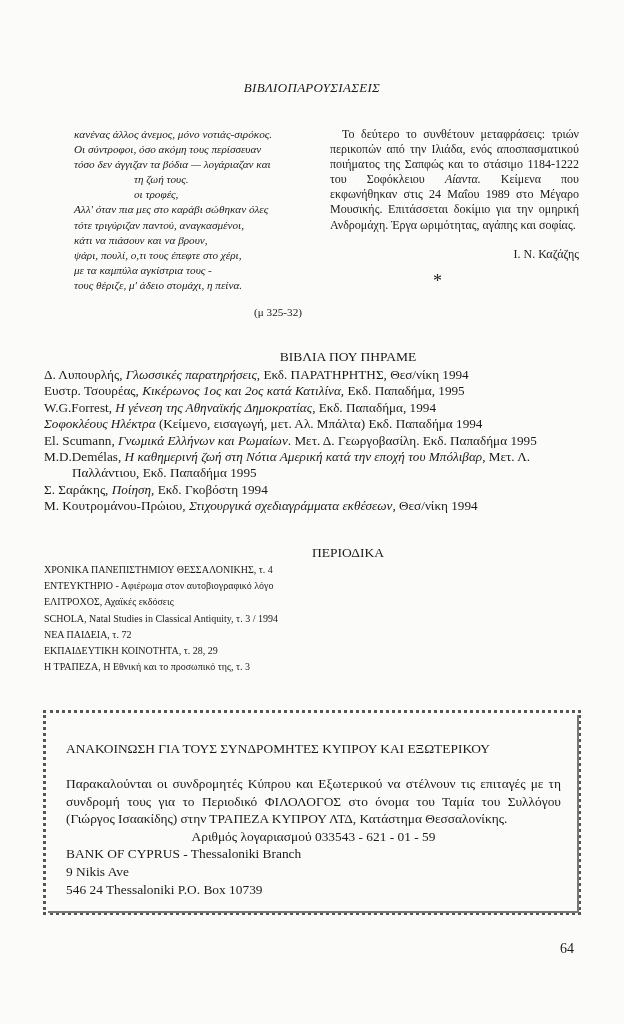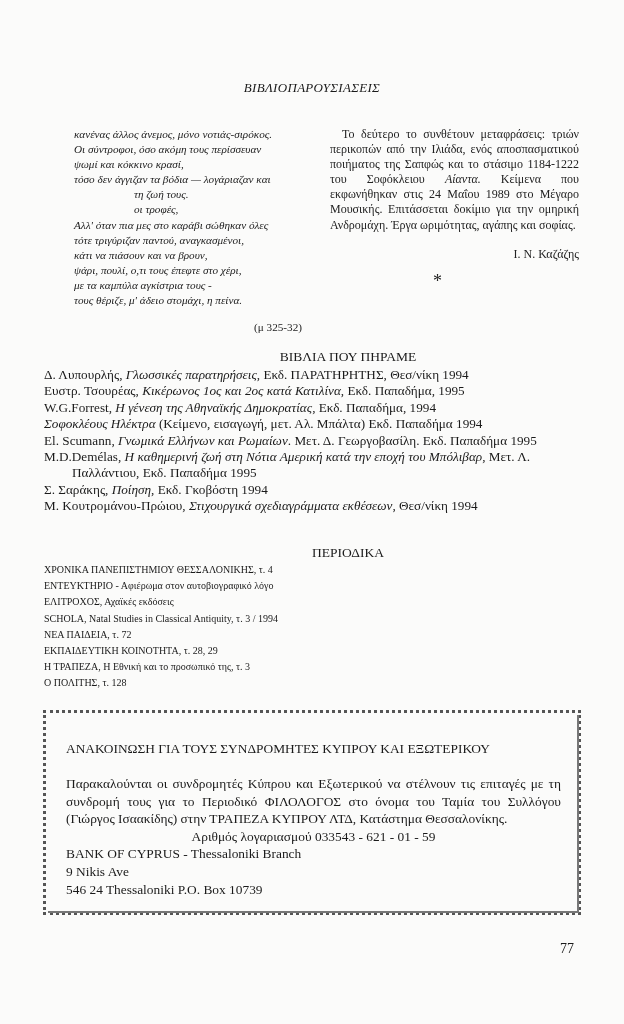--- a/index.html
+++ b/index.html
@@ -57,21 +57,20 @@
     .page-number { position: absolute; top: 941px; left: 560px; font-size: 14px; }
   </style>
 </head>
 <body>
 
 <div class="running-head">ΒΙΒΛΙΟΠΑΡΟΥΣΙΑΣΕΙΣ</div>
 
 <div class="col-left">
   <div class="line">κανένας άλλος άνεμος, μόνο νοτιάς-σιρόκος.</div>
   <div class="line">Οι σύντροφοι, όσο ακόμη τους περίσσευαν</div>
-  <div class="line">ψωμί και κόκκινο κρασί,</div>
   <div class="line">τόσο δεν άγγιζαν τα βόδια — λογάριαζαν και</div>
   <div class="line indent">τη ζωή τους.</div>
   <div class="line indent">οι τροφές,</div>
   <div class="line">Αλλ' όταν πια μες στο καράβι σώθηκαν όλες</div>
   <div class="line">τότε τριγύριζαν παντού, αναγκασμένοι,</div>
   <div class="line">κάτι να πιάσουν και να βρουν,</div>
   <div class="line">ψάρι, πουλί, ο,τι τους έπεφτε στο χέρι,</div>
   <div class="line">με τα καμπύλα αγκίστρια τους -</div>
   <div class="line">τους θέριζε, μ' άδειο στομάχι, η πείνα.</div>
   <div class="ref">(μ 325-32)</div>
@@ -97,27 +96,26 @@
 
 <div class="section-title" style="top:545px;">ΠΕΡΙΟΔΙΚΑ</div>
 <div class="periodicals" id="periodicals">
     <div>ΧΡΟΝΙΚΑ ΠΑΝΕΠΙΣΤΗΜΙΟΥ ΘΕΣΣΑΛΟΝΙΚΗΣ, τ. 4</div>
     <div>ΕΝΤΕΥΚΤΗΡΙΟ - Αφιέρωμα στον αυτοβιογραφικό λόγο</div>
     <div>ΕΛΙΤΡΟΧΟΣ, Αχαϊκές εκδόσεις</div>
     <div>SCHOLA, Natal Studies in Classical Antiquity, τ. 3 / 1994</div>
     <div>ΝΕΑ ΠΑΙΔΕΙΑ, τ. 72</div>
     <div>ΕΚΠΑΙΔΕΥΤΙΚΗ ΚΟΙΝΟΤΗΤΑ, τ. 28, 29</div>
     <div>Η ΤΡΑΠΕΖΑ, Η Εθνική και το προσωπικό της, τ. 3</div>
-    <div>Ο ΠΟΛΙΤΗΣ, τ. 128</div>
   </div>
 
 <div class="notice-box">
   <div class="notice-title">ΑΝΑΚΟΙΝΩΣΗ ΓΙΑ ΤΟΥΣ ΣΥΝΔΡΟΜΗΤΕΣ ΚΥΠΡΟΥ ΚΑΙ ΕΞΩΤΕΡΙΚΟΥ</div>
   <div class="notice-body">
     <div>Παρακαλούνται οι συνδρομητές Κύπρου και Εξωτερικού να στέλνουν τις επιταγές με τη συνδρομή τους για το Περιοδικό ΦΙΛΟΛΟΓΟΣ στο όνομα του Ταμία του Συλλόγου (Γιώργος Ισαακίδης) στην ΤΡΑΠΕΖΑ ΚΥΠΡΟΥ ΛΤΔ, Κατάστημα Θεσσαλονίκης.</div>
     <div class="center">Αριθμός λογαριασμού 033543 - 621 - 01 - 59</div>
     <div>BANK OF CYPRUS - Thessaloniki Branch</div>
     <div>9 Nikis Ave</div>
     <div>546 24 Thessaloniki P.O. Box 10739</div>
   </div>
 </div>
 
-<div class="page-number">77</div>
+<div class="page-number">64</div>
 
 </body></html>

